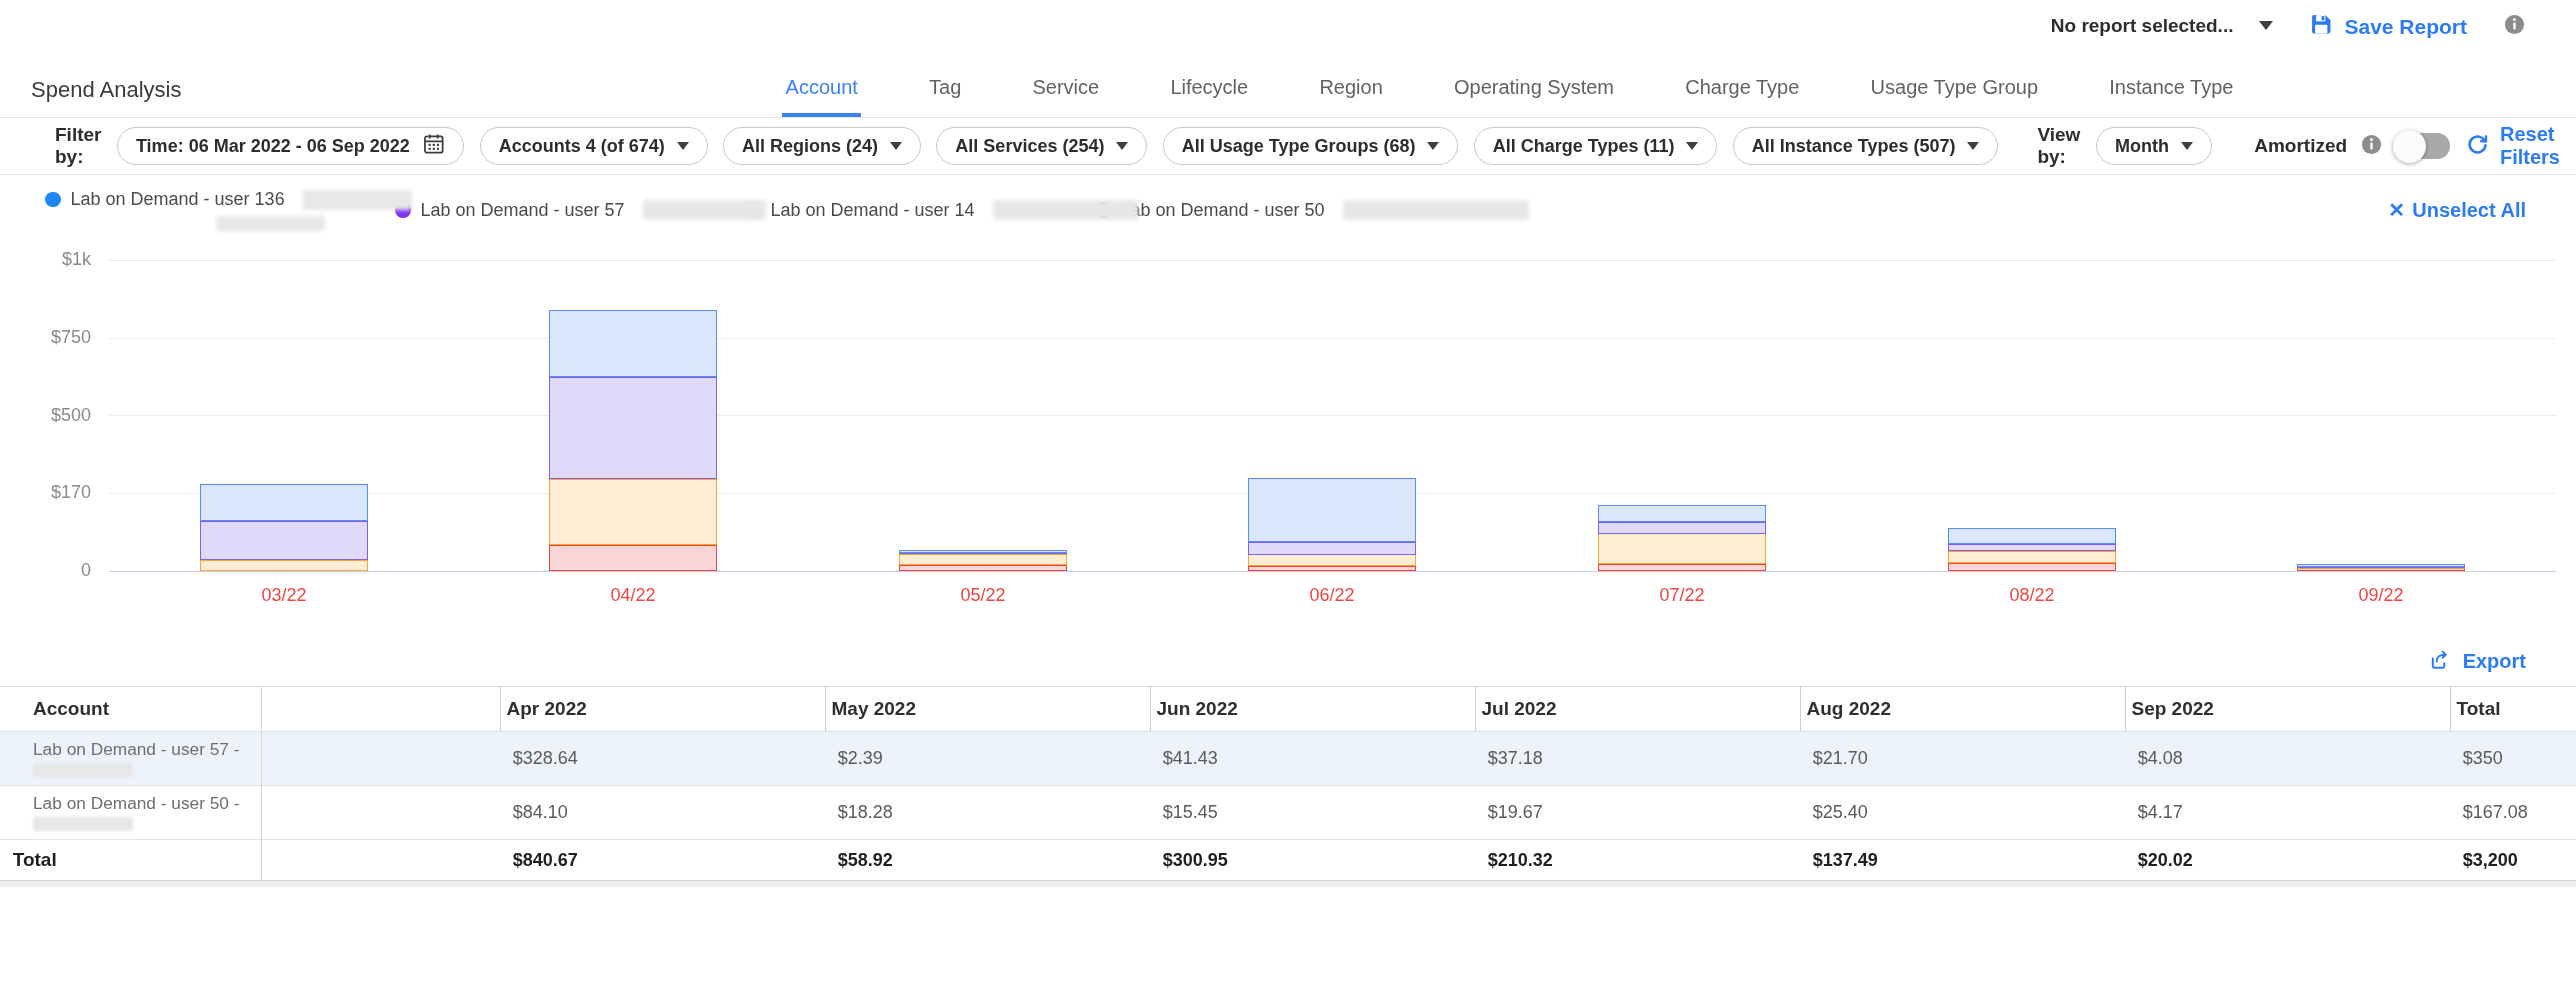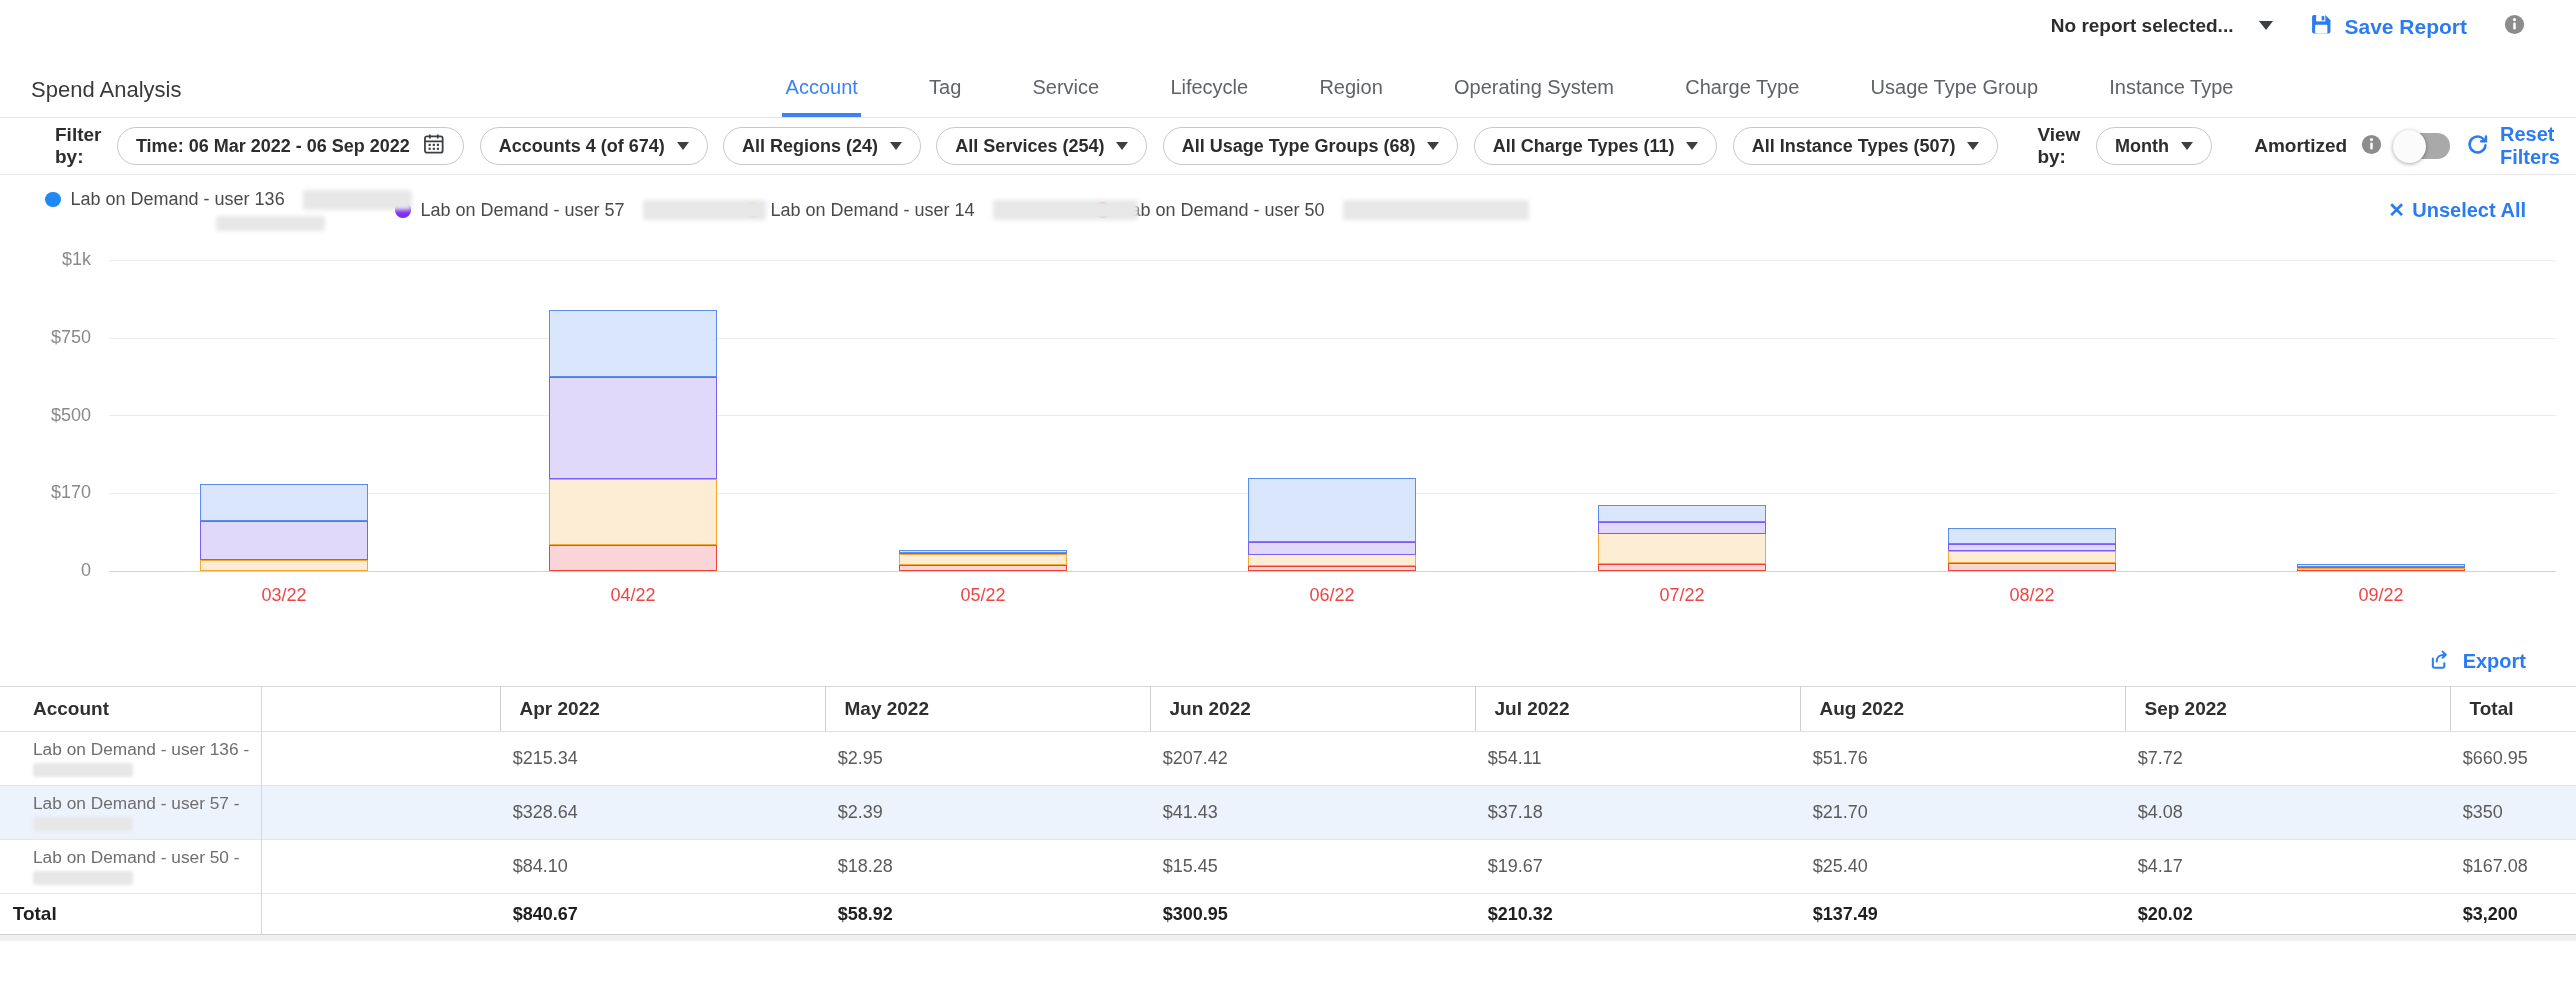--- a/index.html
+++ b/index.html
@@ -72,21 +72,21 @@
                padding-right:50px; }
   .export-btn { display:flex; align-items:center; gap:11px; cursor:pointer; }
   .export-btn .txt { font-size:20px; font-weight:bold; color:#2B7BF3; }
 
   
   table { width:2576px; border-collapse:collapse; table-layout:fixed; border-top:0.9px solid #d9d9d9; }
   col.c-account { width:261px; } col.c-spacer { width:239px; }
   col.c-month { width:325px; } col.c-total { width:auto; }
   th, td { text-align:left; vertical-align:middle; font-weight:normal; }
   thead tr { height:45px; }
-  thead th { font-size:19px; font-weight:bold; color:#2f2f2f; padding-left:19px;
+  thead th { font-size:19px; font-weight:bold; color:#2f2f2f; padding-left:6px;
              border-bottom:0.9px solid #e0e0e0; }
   thead th.month, thead th.totalcol { border-left:0.9px solid #cfcfcf; }
   th.account, td.account { padding-left:33px; border-right:0.9px solid #d6d6d6; }
   tbody tr { height:54px; border-bottom:0.9px solid #e4e4e4; }
   tbody tr.hl { background:#edf3fc; }
   td.val { font-size:18px; color:#5a5a5a; padding-left:12.7px; }
   .acct-name { font-size:17.3px; color:#6e6e6e; line-height:19px; }
   td.account .blur { width:100px; height:13.6px; margin-top:4.5px; filter:blur(1.8px); }
   tr.totalrow { height:41px; border-top:1.8px solid #7a7a7a; border-bottom:0.9px solid #cfcfcf; }
   tr.totalrow td { font-weight:bold; color:#1f1f1f; font-size:18px; padding-left:12.7px; }
@@ -335,34 +335,20 @@
         <th class="month">Apr 2022</th>
         <th class="month">May 2022</th>
         <th class="month">Jun 2022</th>
         <th class="month">Jul 2022</th>
         <th class="month">Aug 2022</th>
         <th class="month">Sep 2022</th>
         <th class="totalcol">Total</th>
       </tr>
     </thead>
     <tbody>
-      <tr>
-        <td class="account">
-            <div class="acct-name">Lab on Demand - user 136 -</div>
-            <div class="blur"></div>
-          </td>
-        <td></td>
-        <td class="val">$215.34</td>
-        <td class="val">$2.95</td>
-        <td class="val">$207.42</td>
-        <td class="val">$54.11</td>
-        <td class="val">$51.76</td>
-        <td class="val">$7.72</td>
-        <td class="val">$660.95</td>
-      </tr>
       <tr class="hl">
         <td class="account">
             <div class="acct-name">Lab on Demand - user 57 -</div>
             <div class="blur"></div>
           </td>
         <td></td>
         <td class="val">$328.64</td>
         <td class="val">$2.39</td>
         <td class="val">$41.43</td>
         <td class="val">$37.18</td>

